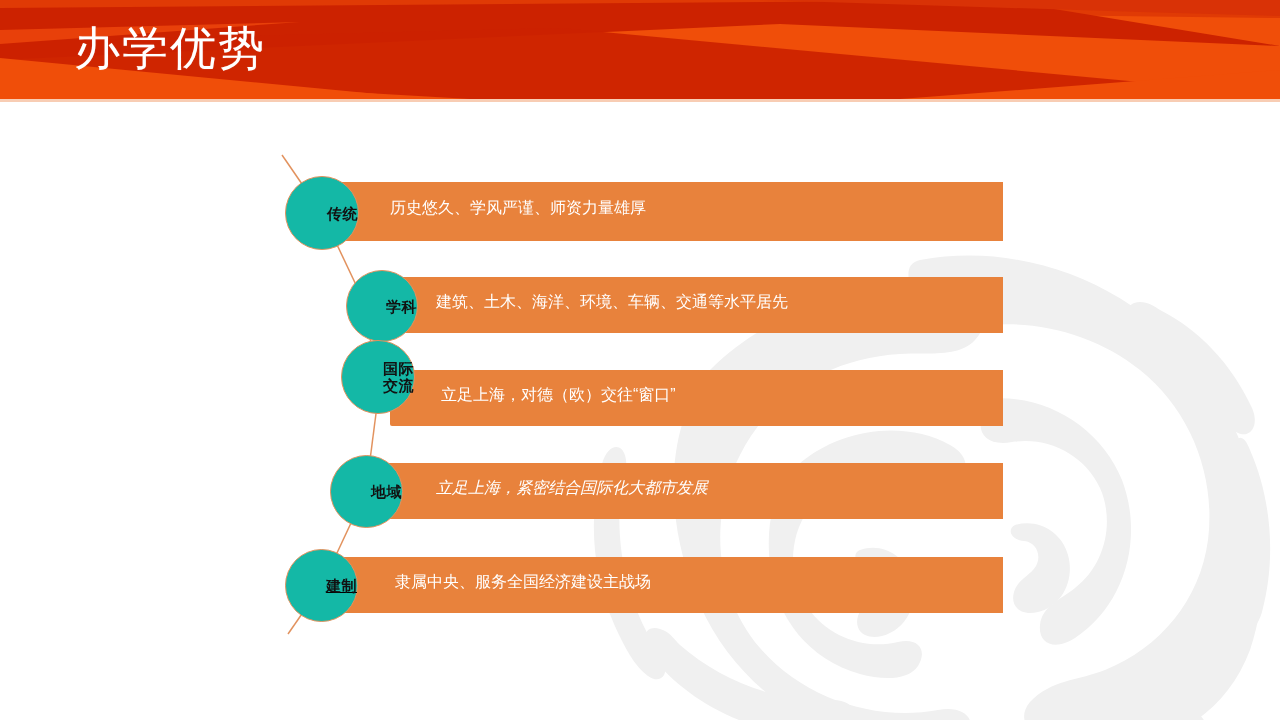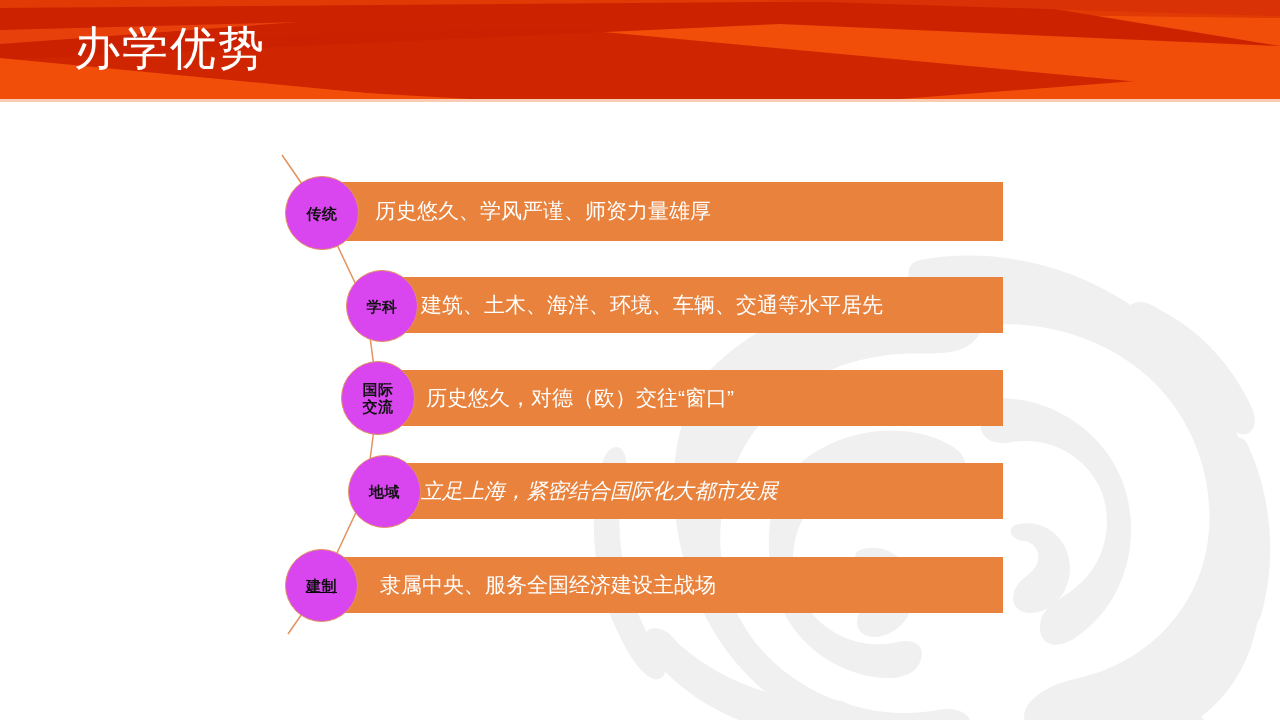--- a/index.html
+++ b/index.html
@@ -91,36 +91,37 @@
   }
   .row-bar {
     position: absolute;
     background: #E8823C;
     border-radius: 2px 0 0 2px;
     z-index: 21;
   }
   .row-text {
     position: absolute;
     color: #FFFFFF;
-    font-size: 21px;
+    font-size: 16px;
     line-height: 1;
     white-space: nowrap;
     z-index: 23;
     font-family: "Liberation Sans", "DejaVu Sans", sans-serif;
+    margin-left: 15px;
   }
   .row-circle {
     position: absolute;
-    background: #d946ef;
+    background: #14b8a6;
     border: 1.4px solid #E2925E;
     border-radius: 50%;
     box-sizing: border-box;
     z-index: 22;
     display: flex;
     align-items: center;
-    justify-content: center;
+    justify-content: flex-end;
   }
   .row-circle-label {
     color: #111111;
     font-weight: bold;
     font-size: 15px;
     line-height: 17px;
     text-align: center;
     white-space: pre-line;
     letter-spacing: 0.5px;
     font-family: "Liberation Sans", "DejaVu Sans", sans-serif;
@@ -213,30 +214,30 @@
   <div class="row">
     <div class="row-bar" style="left:380px; top:277px; width:623px; height:56px;"></div>
     <div class="row-circle" style="left:346px; top:270px; width:72px; height:72px;">
       <span class="row-circle-label">学科</span>
     </div>
     <div class="row-text" style="left:421px; top:294px;">建筑、土木、海洋、环境、车辆、交通等水平居先</div>
   </div>
 
   <div class="row">
     <div class="row-bar" style="left:390px; top:370px; width:613px; height:56px;"></div>
-    <div class="row-circle" style="left:341px; top:361px; width:74px; height:74px;">
+    <div class="row-circle" style="left:341px; top:340px; width:74px; height:74px;">
       <span class="row-circle-label">国际
 交流</span>
     </div>
-    <div class="row-text" style="left:426px; top:387px;">历史悠久，对德（欧）交往“窗口”</div>
+    <div class="row-text" style="left:426px; top:387px;">立足上海，对德（欧）交往“窗口”</div>
   </div>
 
   <div class="row">
     <div class="row-bar" style="left:380px; top:463px; width:623px; height:56px;"></div>
-    <div class="row-circle" style="left:348px; top:455px; width:73px; height:73px;">
+    <div class="row-circle" style="left:330px; top:455px; width:73px; height:73px;">
       <span class="row-circle-label">地域</span>
     </div>
     <div class="row-text" style="left:421px; top:480px;font-style:italic;">立足上海，紧密结合国际化大都市发展</div>
   </div>
 
   <div class="row">
     <div class="row-bar" style="left:335px; top:557px; width:668px; height:56px;"></div>
     <div class="row-circle" style="left:285px; top:549px; width:73px; height:73px;text-decoration:underline;">
       <span class="row-circle-label">建制</span>
     </div>

